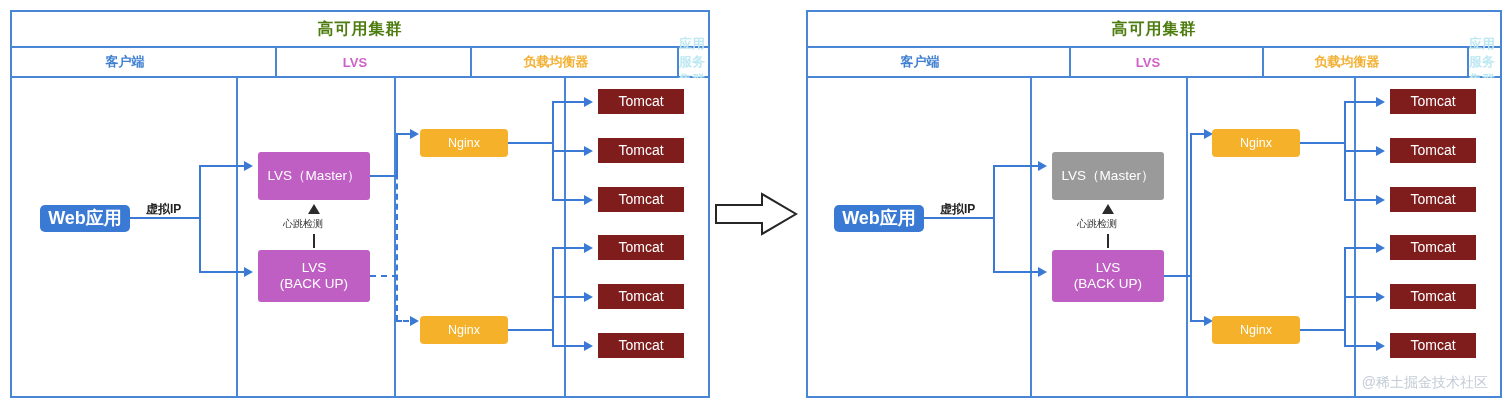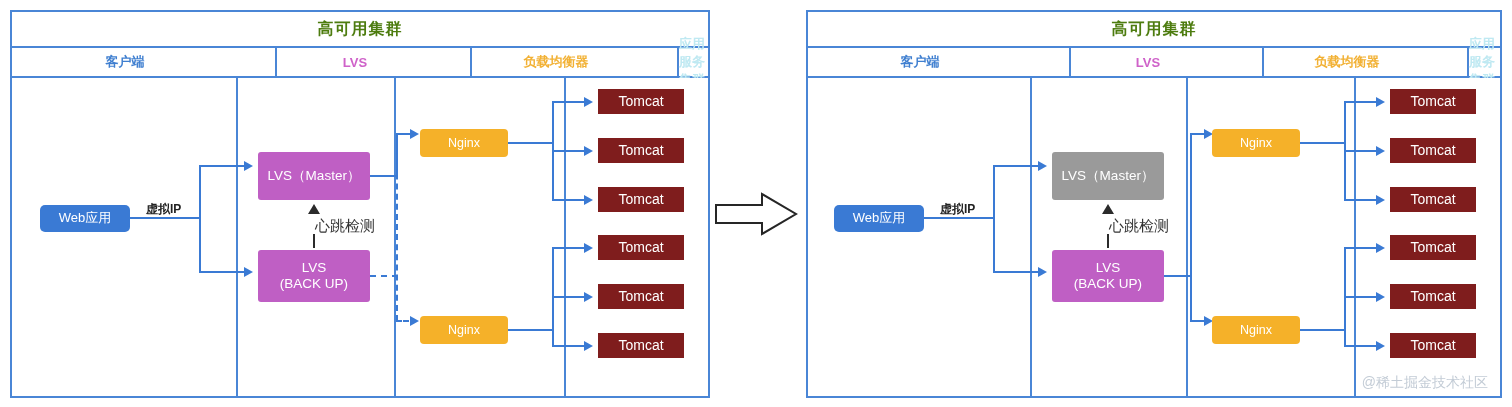--- a/index.html
+++ b/index.html
@@ -26,39 +26,39 @@
   .col-head + .col-head{border-left:2px solid #4a86d6;}
 
   .title-txt{font-size:16px;font-weight:bold;color:#4d7c0f;letter-spacing:1px;}
 
   .vdiv{position:absolute;top:68px;bottom:0;width:2px;background:#4a86d6;}
 
   
   .node{position:absolute;box-sizing:border-box;display:flex;
         align-items:center;justify-content:center;text-align:center;
         color:#ffffff;line-height:1.15;}
-  .n-web{background:#3a7ad4;border-radius:5px;font-size:13px;font-weight:normal;}
+  .n-web{background:#3a7ad4;border-radius:5px;font-size:18px;font-weight:bold;}
   .n-lvs{background:#bf5fc4;border-radius:3px;font-size:13.5px;}
   .n-lvs-dead{background:#9a9a9a;border-radius:3px;font-size:13.5px;}
   .n-nginx{background:#f5b129;border-radius:4px;font-size:12.5px;}
   .n-tomcat{background:#7f1d1d;border-radius:0;font-size:14px;}
 
   
   .ln{position:absolute;background:#3a7ad4;}
   .lnh{height:2px;} .lnv{width:2px;}
   .dash-v{position:absolute;width:0;border-left:2px dashed #3a7ad4;}
   .dash-h{position:absolute;height:0;border-top:2px dashed #3a7ad4;}
   .arw{position:absolute;width:0;height:0;
        border-top:5px solid transparent;border-bottom:5px solid transparent;
        border-left:9px solid #3a7ad4;}
   .arw-up{position:absolute;width:0;height:0;
        border-left:6px solid transparent;border-right:6px solid transparent;
        border-bottom:10px solid #2b2b2b;}
   .hb-line{position:absolute;width:2px;background:#2b2b2b;}
-  .hb-txt{position:absolute;font-size:15px;color:#333;white-space:nowrap;margin-left:32px;}
+  .hb-txt{position:absolute;font-size:10px;color:#333;white-space:nowrap;}
   .vip-txt{position:absolute;font-size:12px;font-weight:bold;color:#222;
            white-space:nowrap;}
 
   
   .big-arrow{position:absolute;left:714px;top:192px;width:84px;height:44px;}
 
   .watermark{position:absolute;right:14px;bottom:6px;font-size:14px;
       color:#c3ccd6;white-space:nowrap;}
 </style>
 </head>

